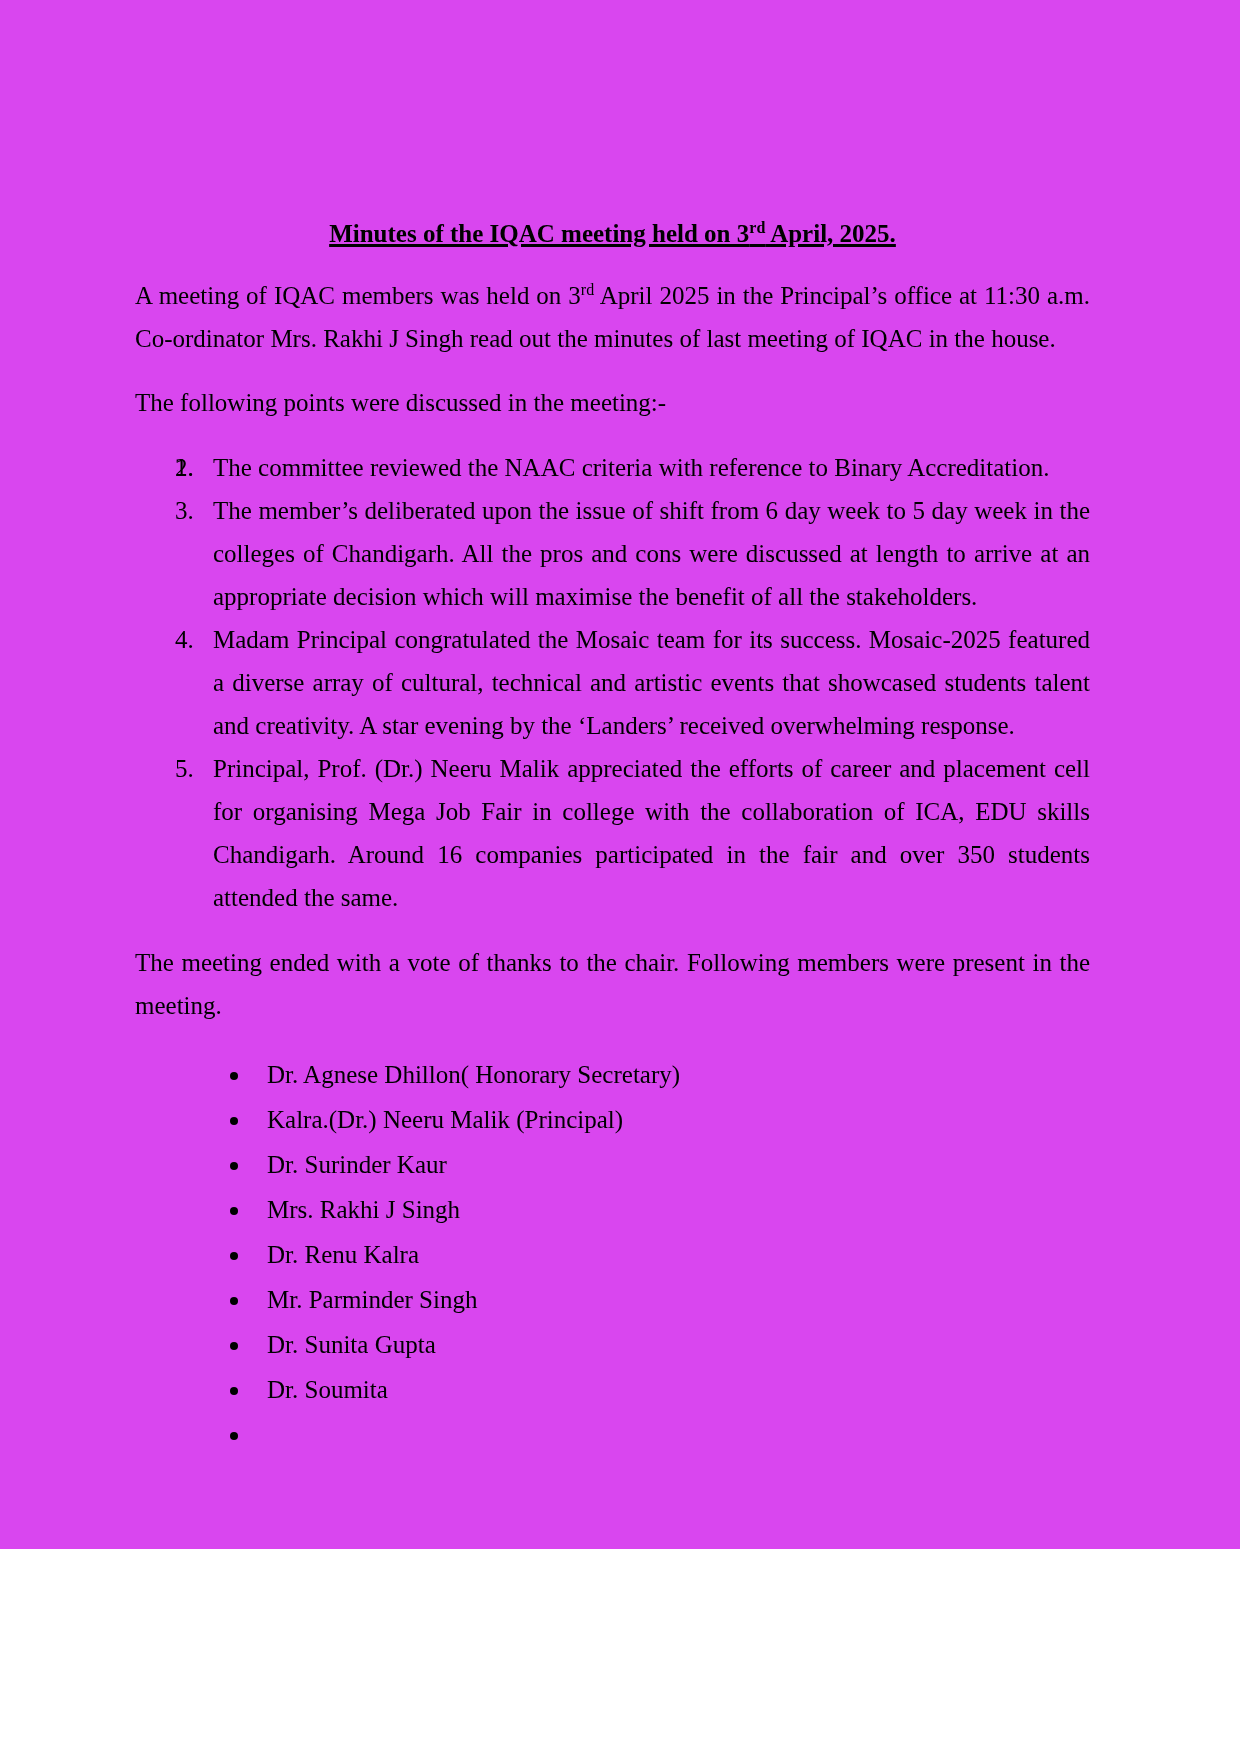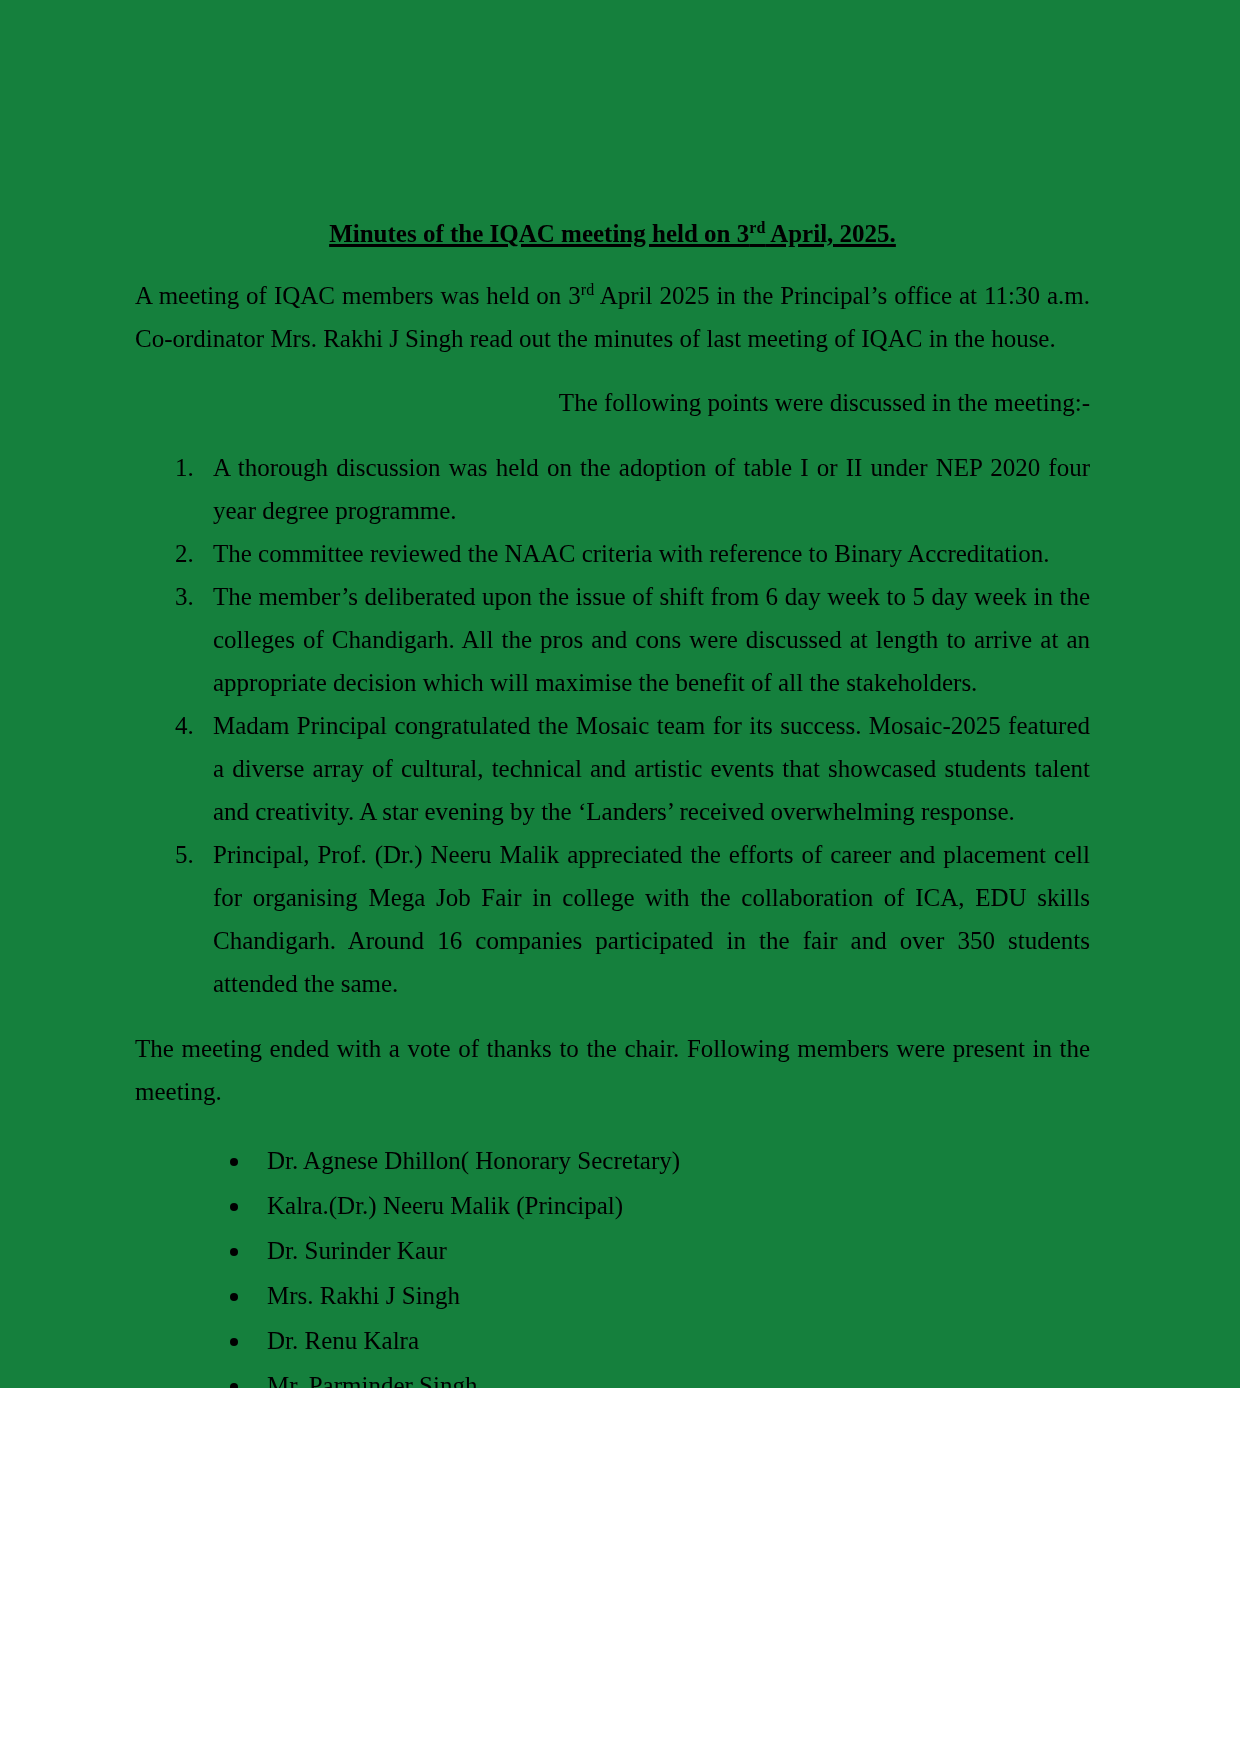--- a/index.html
+++ b/index.html
@@ -4,22 +4,22 @@
 <style>
   html, body { margin: 0; padding: 0; }
   body {
     width: 1240px;
     height: 1755px;
     background: #ffffff;
   }
   .page {
     position: relative;
     width: 1240px;
-    height: 1388px;
-    background: #15803d;
+    height: 1549px;
+    background: #d946ef;
     color: #000000;
     font-family: "Liberation Serif", "DejaVu Serif", serif;
     font-size: 25px;
     overflow: hidden;
   }
   .content {
     position: absolute;
     left: 135px;
     top: 212px;
     width: 955px;
@@ -37,21 +37,21 @@
     font-size: 16px;
     line-height: 0;
     vertical-align: super;
   }
   .para {
     margin: 0;
     line-height: 43px;
     text-align: justify;
   }
   .intro { margin-bottom: 21px; }
-  .points-heading { margin-bottom: 22px; text-align: right; margin-top: 20px; }
+  .points-heading { margin-bottom: 22px; text-align: left; margin-top: 20px; }
   ol.points {
     list-style: none;
     margin: 0 0 22px 0;
     padding: 0;
   }
   ol.points li {
     position: relative;
     padding-left: 78px;
     line-height: 43px;
     text-align: justify;
@@ -93,21 +93,20 @@
     <h1 class="doc-title"><span>Minutes of the IQAC meeting held on 3</span><sup class="sup">rd</sup><span> April, 2025.</span></h1>
 
     <p class="para intro"><span>A meeting of IQAC members was held on 3</span><sup class="sup">rd</sup><span> April 2025 in the Principal’s office at 11:30 a.m. Co-ordinator Mrs. Rakhi J Singh read out the minutes of last meeting of IQAC in the house.</span></p>
 
     <p class="para points-heading">The following points were discussed in the meeting:-</p>
 
     <ol class="points">
 
         <li class="point">
           <span class="point-number">1.</span>
-          <span class="point-text">A thorough discussion was held on the adoption of table I or II under NEP 2020 four year degree programme.</span>
         </li>
 
         <li class="point">
           <span class="point-number">2.</span>
           <span class="point-text">The committee reviewed the NAAC criteria with reference to Binary Accreditation.</span>
         </li>
 
         <li class="point">
           <span class="point-number">3.</span>
           <span class="point-text">The member’s deliberated upon the issue of shift from 6 day week to 5 day week in the colleges of Chandigarh. All the pros and cons were discussed at length to arrive at an appropriate decision which will maximise the benefit of all the stakeholders.</span>

